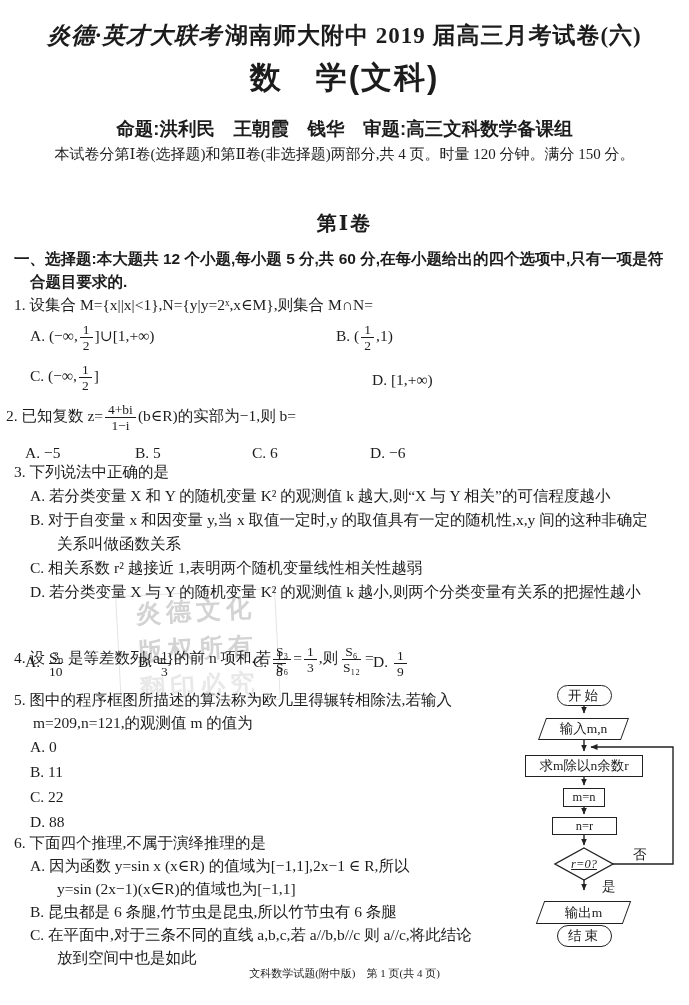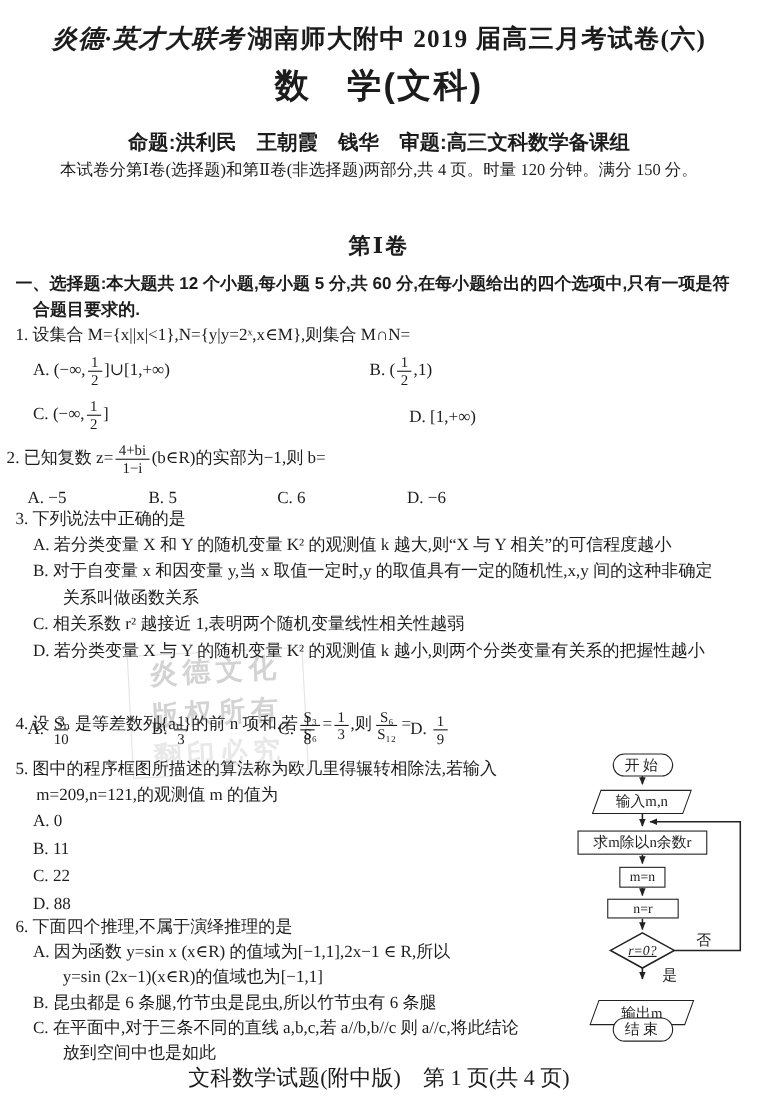--- a/index.html
+++ b/index.html
@@ -26,25 +26,25 @@
   .rubric .l2{padding-left:16px;}
 
   
   .q{font-size:15.5px;line-height:23px;}
   .optA{position:absolute;white-space:nowrap;}
   .frac{display:inline-flex;flex-direction:column;align-items:center;
         vertical-align:middle;line-height:1.12;font-size:13.5px;margin:0 2px;}
   .frac .num{border-bottom:1px solid #1c1c1c;padding:0 3px;}
   .frac .den{padding:0 3px;}
   .ind1{padding-left:16px;}
-  .ind2{padding-left:43px;}
+  .ind2{padding-left:43px;font-family:Liberation Serif, serif;}
   .opt-line{padding-left:16px;line-height:25px;}
 
   
-  .footer{top:966px;font-size:20px;}
+  .footer{top:966px;font-size:11px;}
 
   
   .wm{left:118px;top:592px;width:160px;height:112px;border:1px solid #e4e4e4;
       z-index:0;display:flex;flex-direction:column;justify-content:space-between;
       padding:5px 0;box-sizing:border-box;transform:rotate(-3deg);}
   .wm div{text-align:center;font-size:25px;font-weight:bold;letter-spacing:5px;
       color:#d3d3d3;line-height:1;}
   .wm .wm3{opacity:.5;}
   .content{position:absolute;inset:0;z-index:1;}
 
@@ -214,21 +214,21 @@
     <div class="node pg" style="left:32px;top:48px;width:83px;height:22px;">
         <i class="shape"></i>
         <span>输入m,n</span>
       </div>
     <div class="node" style="left:15px;top:85px;width:118px;height:22px;">求m除以n余数r</div>
     <div class="node small" style="left:53px;top:118px;width:42px;height:19px;">m=n</div>
     <div class="node small" style="left:42px;top:147px;width:65px;height:18px;">n=r</div>
     <div class="dec-lbl">r=0?</div>
     <div class="lbl" style="left:123px;top:176px;">否</div>
     <div class="lbl" style="left:92px;top:208px;">是</div>
-    <div class="node pg" style="left:30px;top:239px;width:87px;height:23px;">
+    <div class="node pg" style="left:30px;top:231px;width:87px;height:23px;">
         <i class="shape"></i>
         <span>输出m</span>
       </div>
     <div class="node rounded" style="left:47px;top:255px;width:55px;height:22px;">结束</div>
   </div>
 
   <div class="abs center footer">文科数学试题(附中版)　第 1 页(共 4 页)</div>
 
 </div>
 

